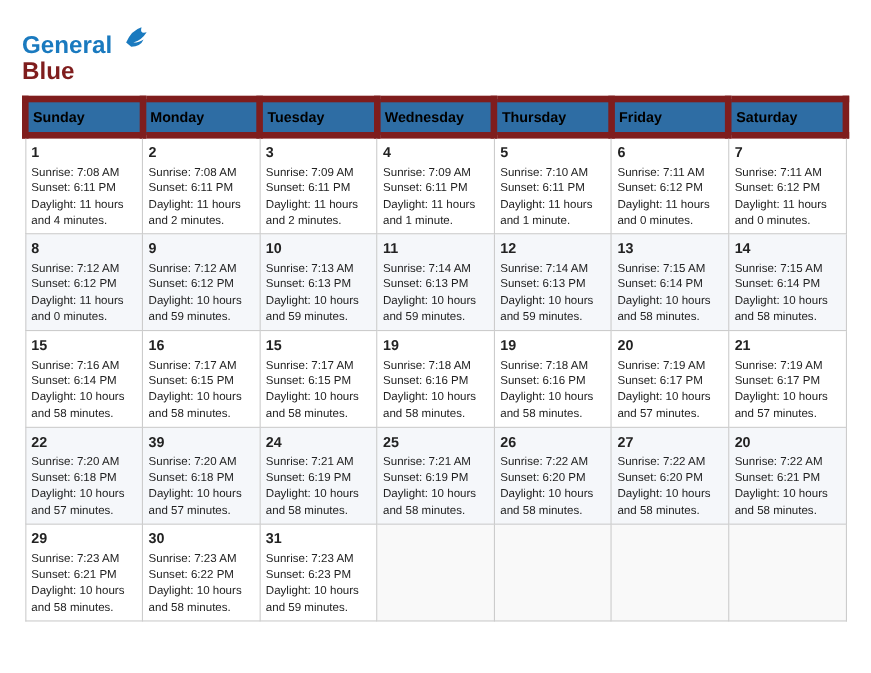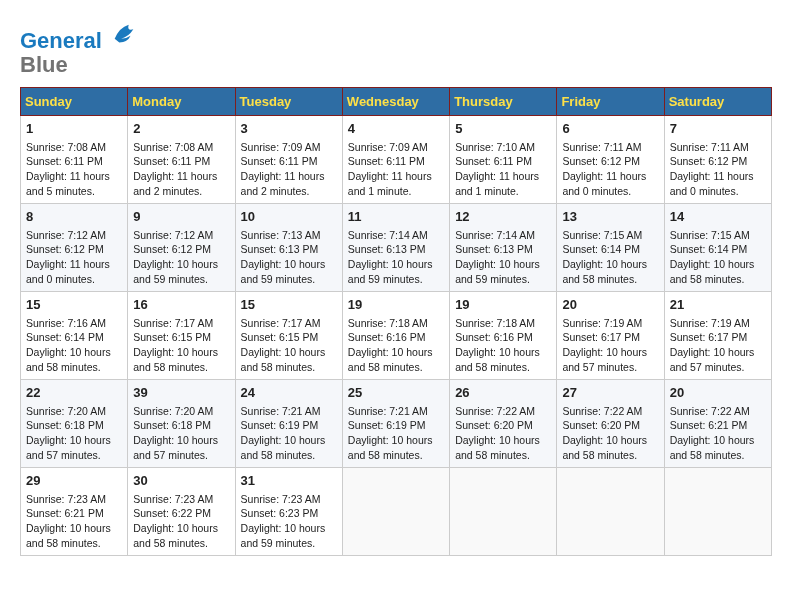--- a/index.html
+++ b/index.html
@@ -47,26 +47,26 @@
       color: #555;
       margin-top: 2px;
     }
     .calendar {
       width: 100%;
       border-collapse: collapse;
       font-size: 10.5px;
     }
     .calendar th {
       background-color: #2e6da4;
-      color: #fde047;
+      color: #000000;
       padding: 6px 4px;
       text-align: left;
       font-size: 13px;
       font-weight: bold;
-      border: 1px solid #7f1d1d;
+      border: 6px solid #7f1d1d;
     }
     .calendar td {
       border: 1px solid #ccc;
       padding: 4px 5px;
       vertical-align: top;
       width: calc(100% / 7);
       height: 88px;
       background: #fff;
       font-size: 10.5px;
       line-height: 1.4;
@@ -89,21 +89,21 @@
 <body>
 
 <div class="header">
   <div class="logo">
     <div>
       <div class="logo-text">
         <span>General</span>
         <svg class="logo-bird" viewBox="0 0 30 30">
           <path d="M5 20 Q10 8 20 5 Q18 12 25 10 Q20 18 12 20 Q18 20 22 17 Q19 24 10 24 Z" fill="#1a7abf"></path>
         </svg>
-        <br><span style="color:#737373;">Blue</span>
+        <br><span style="color:#7f1d1d;">Blue</span>
       </div>
     </div>
   </div>
   <div class="title-block">
     <div class="month-title"></div>
     <div class="location"></div>
   </div>
 </div>
 
 <table class="calendar">
@@ -113,21 +113,21 @@
         <th>Monday</th>
         <th>Tuesday</th>
         <th>Wednesday</th>
         <th>Thursday</th>
         <th>Friday</th>
         <th>Saturday</th>
       </tr>
   </thead>
   <tbody id="calendar-body">
       <tr>
-        <td><span class="day-number">1</span><span>Sunrise: 7:08 AM</span><br><span>Sunset: 6:11 PM</span><br><span>Daylight: 11 hours</span><br><span>and 5 minutes.</span><br></td>
+        <td><span class="day-number">1</span><span>Sunrise: 7:08 AM</span><br><span>Sunset: 6:11 PM</span><br><span>Daylight: 11 hours</span><br><span>and 4 minutes.</span><br></td>
         <td><span class="day-number">2</span><span>Sunrise: 7:08 AM</span><br><span>Sunset: 6:11 PM</span><br><span>Daylight: 11 hours</span><br><span>and 2 minutes.</span><br></td>
         <td><span class="day-number">3</span><span>Sunrise: 7:09 AM</span><br><span>Sunset: 6:11 PM</span><br><span>Daylight: 11 hours</span><br><span>and 2 minutes.</span><br></td>
         <td><span class="day-number">4</span><span>Sunrise: 7:09 AM</span><br><span>Sunset: 6:11 PM</span><br><span>Daylight: 11 hours</span><br><span>and 1 minute.</span><br></td>
         <td><span class="day-number">5</span><span>Sunrise: 7:10 AM</span><br><span>Sunset: 6:11 PM</span><br><span>Daylight: 11 hours</span><br><span>and 1 minute.</span><br></td>
         <td><span class="day-number">6</span><span>Sunrise: 7:11 AM</span><br><span>Sunset: 6:12 PM</span><br><span>Daylight: 11 hours</span><br><span>and 0 minutes.</span><br></td>
         <td><span class="day-number">7</span><span>Sunrise: 7:11 AM</span><br><span>Sunset: 6:12 PM</span><br><span>Daylight: 11 hours</span><br><span>and 0 minutes.</span><br></td>
       </tr>
       <tr>
         <td><span class="day-number">8</span><span>Sunrise: 7:12 AM</span><br><span>Sunset: 6:12 PM</span><br><span>Daylight: 11 hours</span><br><span>and 0 minutes.</span><br></td>
         <td><span class="day-number">9</span><span>Sunrise: 7:12 AM</span><br><span>Sunset: 6:12 PM</span><br><span>Daylight: 10 hours</span><br><span>and 59 minutes.</span><br></td>

